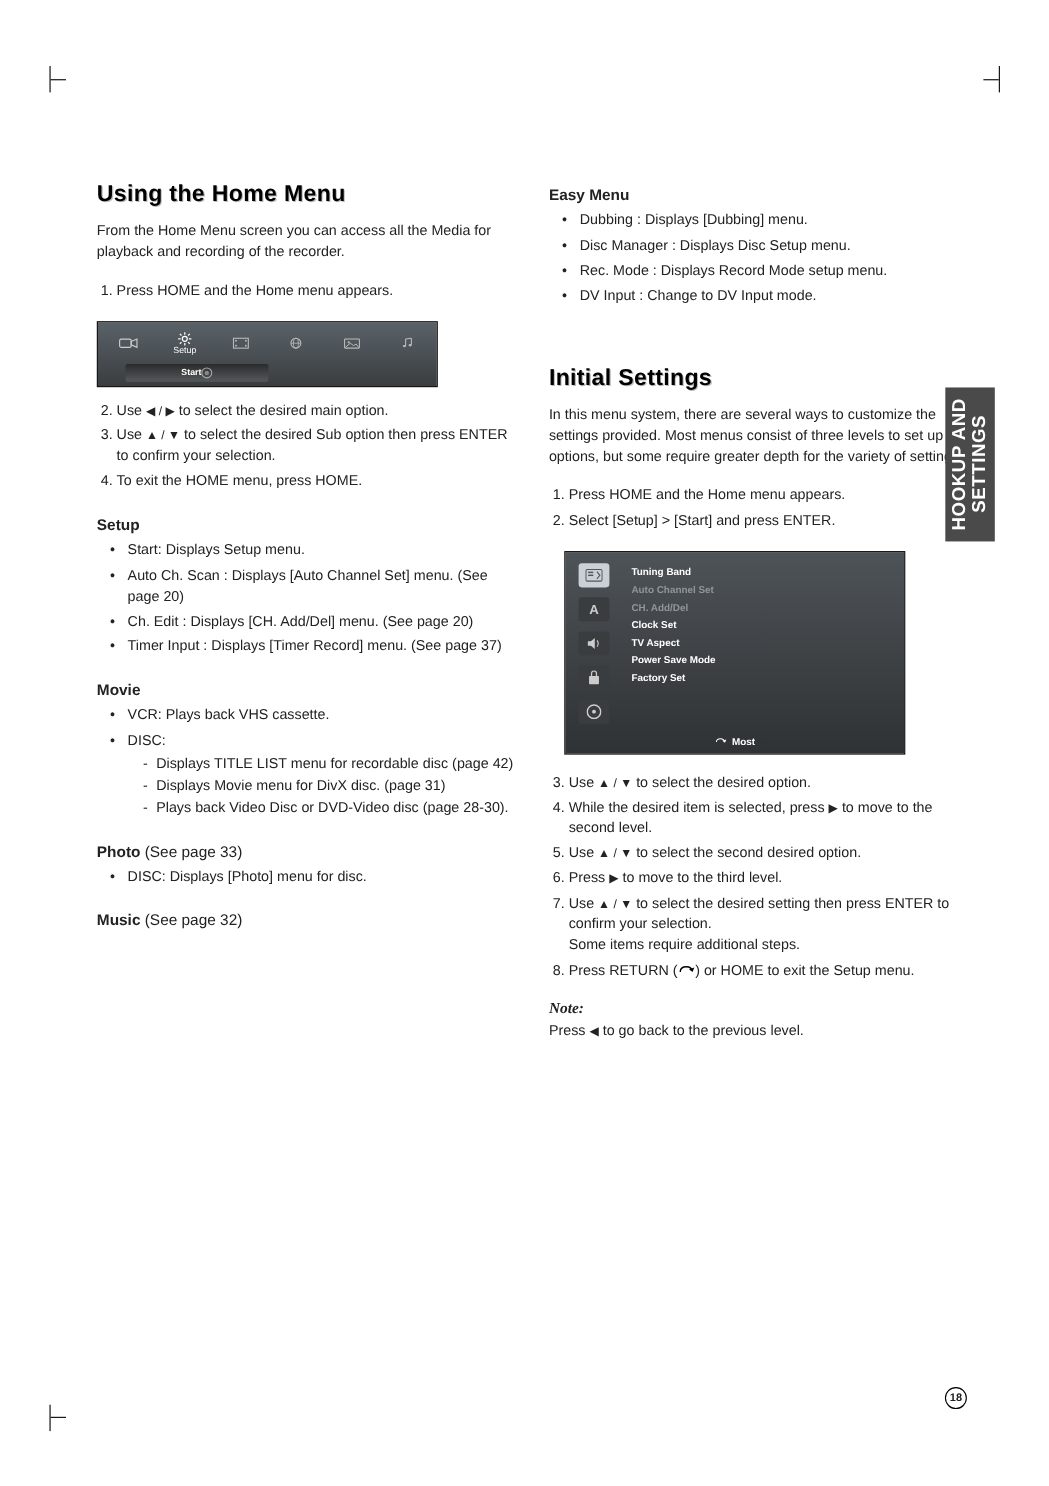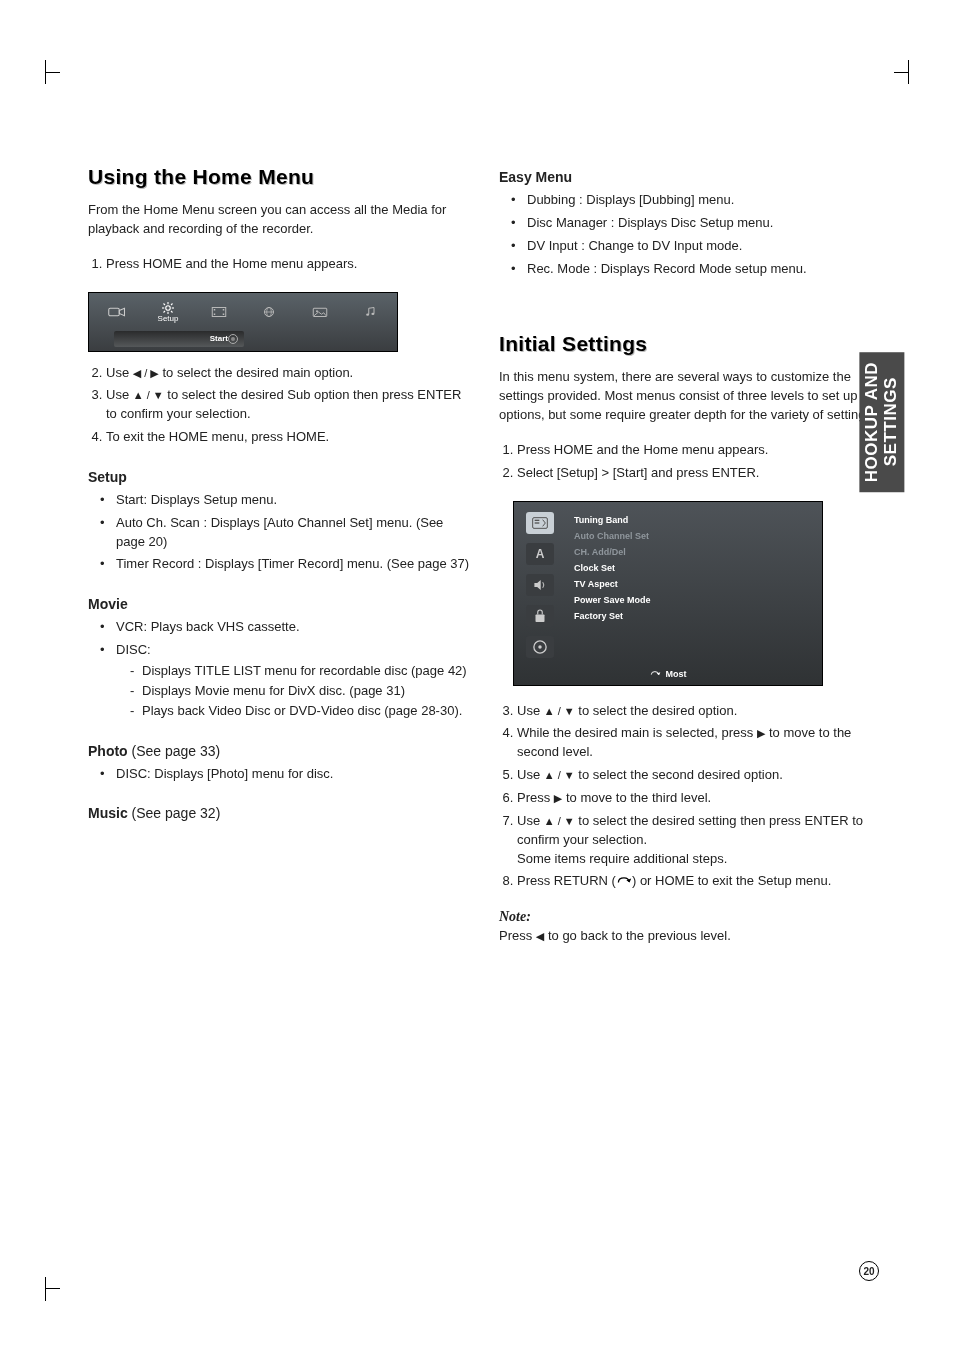--- a/index.html
+++ b/index.html
@@ -95,21 +95,21 @@
     background: linear-gradient(#5a6268,#3a3d40);
     position: relative;
     overflow: hidden;
     margin: 6px 0 12px 0;
   }
   .menu-row1 { display:flex; align-items:center; height:36px; gap:18px; padding: 2px 10px 0 12px; }
   .menu-icon { width: 36px; height: 30px; display:flex; flex-direction:column; align-items:center; justify-content:center; color:#ddd; }
   .menu-icon.sel { color:#fff; }
   .menu-icon svg { width:18px; height:14px; }
   .menu-label { font-size:8px; color:#fff; margin-top:-1px; }
-  .menu-row2 { position:absolute; left:25px; bottom:4px; width:130px; height:16px; background:linear-gradient(#2a2b2c,#55585a); border-radius:2px; display:flex; align-items:center; padding:0 6px; justify-content:flex-end; }
+  .menu-row2 { position:absolute; left:25px; bottom:4px; width:130px; height:16px; background:linear-gradient(#2a2b2c,#55585a); border-radius:2px; display:flex; align-items:center; padding:0 6px; justify-content:center; }
   .menu-row2-label { color:#fff; font-size:8px; font-weight:bold; }
   .menu-row2-dot { width:10px; height:10px; border:1px solid #aaa; border-radius:50%; position:relative; }
   .menu-row2-dot::after{content:''; position:absolute; inset:2px; border-radius:50%; background:#888;}
 
   
   .settings-shot {
     width: 310px; height: 185px;
     border: 1px solid #000;
     background: linear-gradient(#4e5358,#2f3234);
     position: relative;
@@ -219,21 +219,22 @@
           <li>To exit the HOME menu, press HOME.</li>
         </ol>
 
       <div class="sub-head">Setup</div>
       <ul class="bullets" id="setup-list">
           <li><span class="b">Start:</span><span> Displays Setup menu.</span></li>
         </ul>
 
       <ul class="bullets" id="tv-list">
           <li><span class="b">Auto Ch. Scan :</span><span> Displays [Auto Channel Set] menu. (See page 20)</span></li>
-          <li><span class="b">Timer Record :</span><span> Displays [Timer Record] menu. (See page 37)</span></li>
+          <li><span class="b">Ch. Edit :</span><span> Displays [CH. Add/Del] menu. (See page 20)</span></li>
+          <li><span class="b">Timer Input :</span><span> Displays [Timer Record] menu. (See page 37)</span></li>
         </ul>
 
       <div class="sub-head">Movie</div>
       <ul class="bullets" id="movie-list">
           <li><span class="b">VCR:</span><span> Plays back VHS cassette.</span></li>
           <li><span class="b">DISC:</span><span></span><ul class="dashes">
               <li>Displays TITLE LIST menu for recordable disc (page 42)</li>
               <li>Displays Movie menu for DivX disc. (page 31)</li>
               <li>Plays back Video Disc or DVD-Video disc (page 28-30).</li>
             </ul></li>
@@ -249,22 +250,22 @@
       <div class="sub-head">
         <span>Music</span><span class="light"> (See page 32)</span>
       </div>
     </div>
 
     <div class="col">
       <div class="sub-head" style="margin-top:4px">Easy Menu</div>
       <ul class="bullets" id="easy-list">
           <li><span class="b">Dubbing :</span><span> Displays [Dubbing] menu.</span></li>
           <li><span class="b">Disc Manager :</span><span> Displays Disc Setup menu.</span></li>
+          <li><span class="b">Rec. Mode :</span><span> Displays Record Mode setup menu.</span></li>
           <li><span class="b">DV Input :</span><span> Change to DV Input mode.</span></li>
-          <li><span class="b">Rec. Mode :</span><span> Displays Record Mode setup menu.</span></li>
         </ul>
 
       <h1 class="section-title" style="margin-top:54px">Initial Settings</h1>
       <p class="intro">In this menu system, there are several ways to customize the settings provided. Most menus consist of three levels to set up the options, but some require greater depth for the variety of settings.</p>
 
       <ol class="steps" id="init-stepsA">
           <li>Press HOME and the Home menu appears.</li>
           <li>Select [Setup] &gt; [Start] and press ENTER.</li>
         </ol>
 
@@ -311,29 +312,29 @@
           <svg class="ret-icon" viewBox="0 0 20 14">
               <path d="M3 8 Q3 3 9 3 Q15 3 15 8" fill="none" stroke="#fff" stroke-width="1.6"></path>
               <path d="M12 6 L16 9 L18 4 Z" fill="#fff"></path>
             </svg>
           <span>Most</span>
         </div>
       </div>
 
       <ol class="steps" start="3" id="init-stepsB">
           <li><span>Use </span><span class="tri">▲ / ▼</span><span> to select the desired option.</span></li>
-          <li><span>While the desired main is selected, press </span><span class="tri">▶</span><span> to move to the second level.</span></li>
+          <li><span>While the desired item is selected, press </span><span class="tri">▶</span><span> to move to the second level.</span></li>
           <li><span>Use </span><span class="tri">▲ / ▼</span><span> to select the second desired option.</span></li>
           <li><span>Press </span><span class="tri">▶</span><span> to move to the third level.</span></li>
           <li><span>Use </span><span class="tri">▲ / ▼</span><span> to select the desired setting then press ENTER to confirm your selection.<br>Some items require additional steps.</span></li>
           <li><span>Press RETURN (</span><svg viewBox="0 0 20 14" class="ret-glyph">
               <path d="M3 9 Q3 3 10 3 Q16 3 16 8" fill="none" stroke="#000" stroke-width="1.6"></path>
               <path d="M13 6 L17 9 L19 4 Z" fill="#000"></path>
             </svg><span>) or HOME to exit the Setup menu.</span></li>
         </ol>
 
       <div class="note-label">Note:</div>
       <p class="note-text" id="note-text"><span>Press </span><span class="tri">◀</span><span> to go back to the previous level.</span></p>
     </div>
   </div>
 
-  <div class="page-num">20</div>
+  <div class="page-num">18</div>
 </div>
 
 </body></html>

